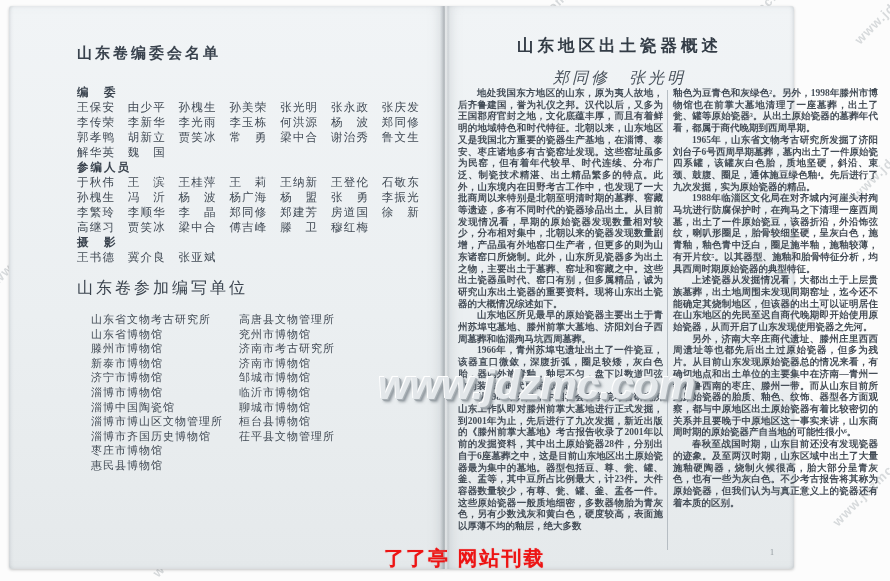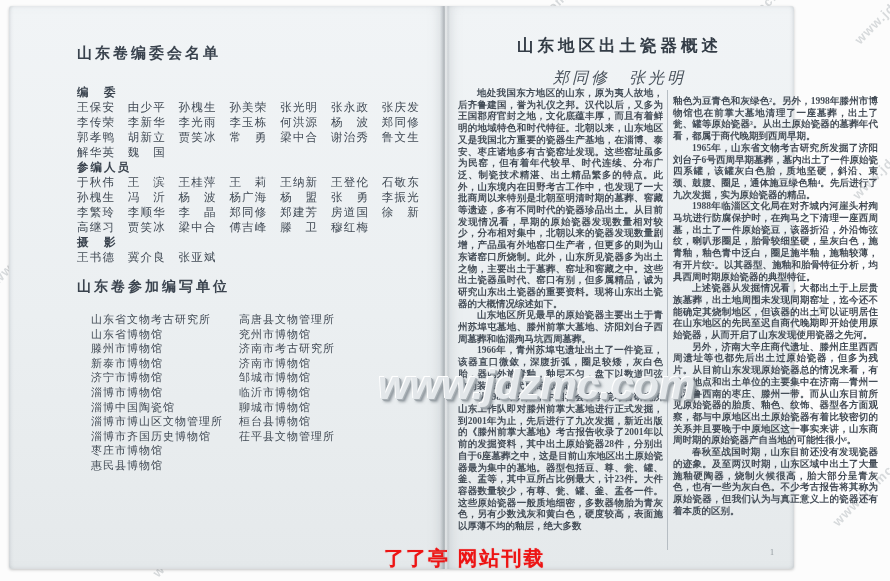--- a/index.html
+++ b/index.html
@@ -17,36 +17,36 @@
     background:linear-gradient(90deg,rgba(110,120,128,0) 0%,rgba(110,120,128,.30) 40%,rgba(255,255,255,.55) 58%,rgba(110,120,128,.12) 80%,rgba(110,120,128,0) 100%);}
 
   
   .committee-title{position:absolute;left:68px;top:38px;font-size:15px;font-weight:bold;
     letter-spacing:3px;color:#3a434e;}
   .sections{position:absolute;left:68px;top:79px;width:350px;}
   .sec-label{font-size:11.5px;font-weight:bold;letter-spacing:2px;color:#3a434e;
     height:15px;line-height:15px;}
   .name-rows .name-row{font-size:11.5px;letter-spacing:1.2px;color:#40namespace4a55;color:#414a55;
     height:15px;line-height:15px;white-space:nowrap;}
-  .units-title{position:absolute;left:68px;top:272px;font-size:14px;font-weight:bold;
+  .units-title{position:absolute;left:68px;top:272px;font-size:16px;font-weight:normal;
     letter-spacing:3px;color:#3a434e;}
   .units{position:absolute;left:82px;top:306px;display:flex;}
   .units-col{list-style:none;margin:0;padding:0;width:148px;}
   .units-col li{font-size:11px;height:14.6px;line-height:14.6px;letter-spacing:1px;
     color:#414a55;white-space:nowrap;}
 
   
   .article-title{position:absolute;top:29px;left:0;width:100%;text-align:center;
     font-size:16.5px;font-weight:bold;letter-spacing:4px;color:#333c46;}
   .article-authors{position:absolute;top:62px;left:0;width:100%;text-align:center;
     font-size:16px;letter-spacing:3px;color:#49525c;font-style:italic;}
   .cols{position:absolute;left:13px;top:82px;width:420px;}
   .col{width:205px;font-size:9.5px;line-height:11.7px;text-align:justify;color:#454e58;}
   .col1{position:absolute;left:0;top:0;}
-  .col2{position:absolute;left:215px;top:8px;}
+  .col2{position:absolute;left:215px;top:0;}
   .col p{margin:0;text-indent:2em;font-weight:bold;}
   .col2 p:first-child{text-indent:0;}
   .divider{position:absolute;left:222px;top:84px;width:1px;height:460px;background:#b6bdc3;}
   .page-num{position:absolute;right:20px;bottom:12px;font-size:8px;color:#8d949a;}
 
   
   .wm{position:absolute;font-family:"Liberation Sans","DejaVu Sans",sans-serif;font-size:13px;
     font-weight:bold;letter-spacing:1px;color:rgba(128,138,146,.30);white-space:nowrap;
     transform:rotate(-45deg);transform-origin:left bottom;pointer-events:none;}
   .center-wm{position:absolute;left:378px;top:362px;font-family:"Liberation Sans","DejaVu Sans",sans-serif;

